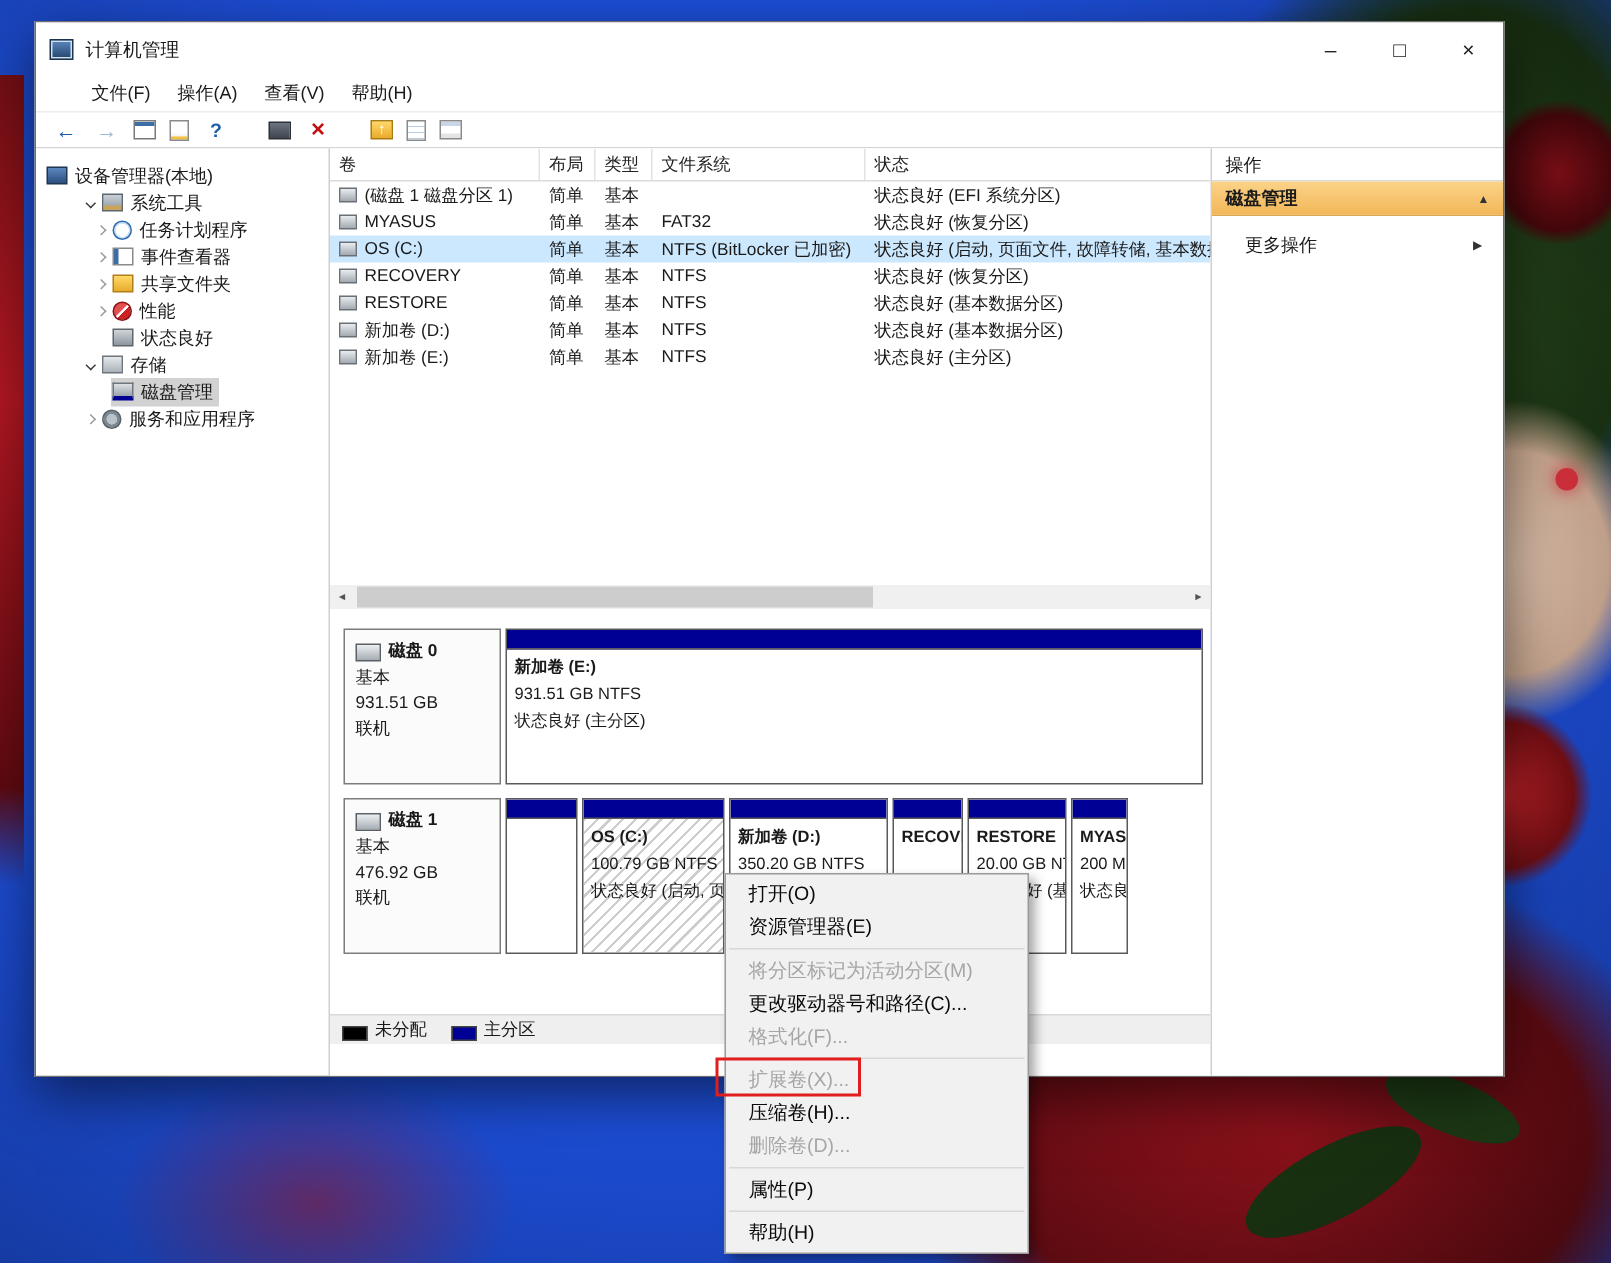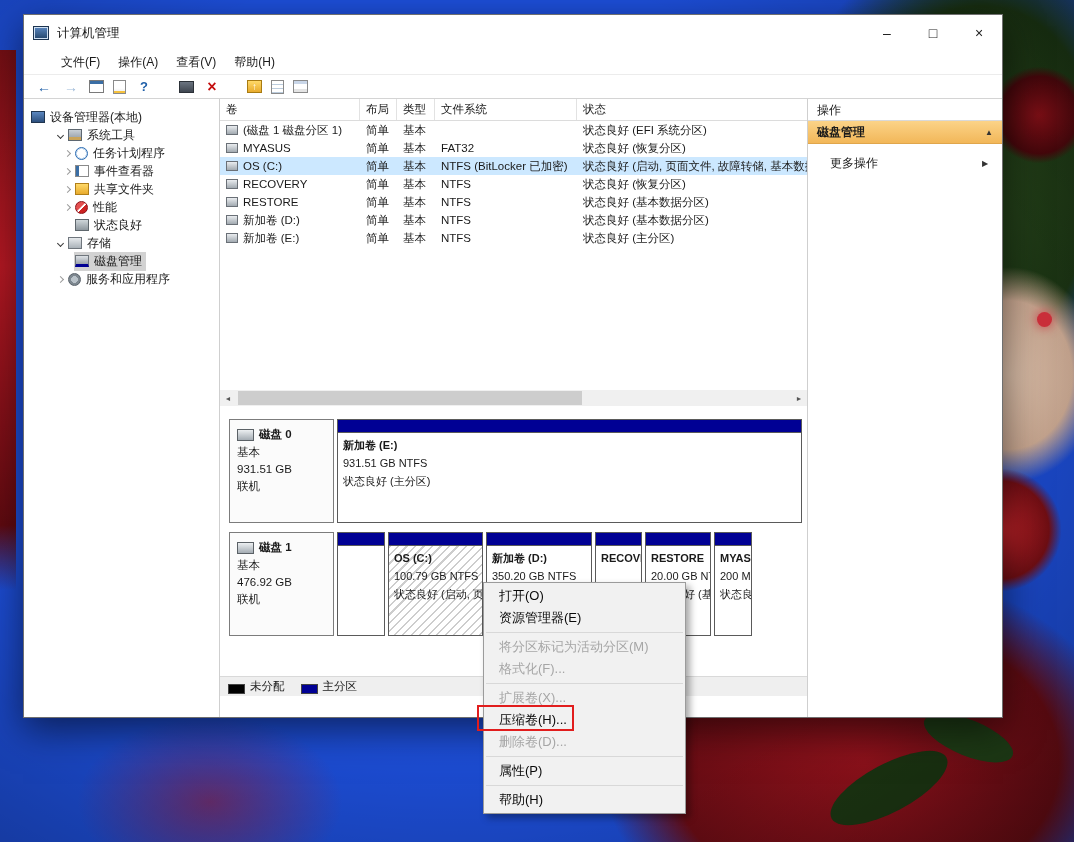--- a/index.html
+++ b/index.html
@@ -460,20 +460,21 @@
       </div>
 
     </div>
   </div>
 
   <div class="context-menu">
     <div class="cm-item">打开(O)</div>
     <div class="cm-item">资源管理器(E)</div>
     <div class="cm-sep"></div>
     <div class="cm-item disabled">将分区标记为活动分区(M)</div>
+    <div class="cm-item">更改驱动器号和路径(C)...</div>
     <div class="cm-item disabled">格式化(F)...</div>
     <div class="cm-sep"></div>
     <div class="cm-item disabled">扩展卷(X)...</div>
     <div class="cm-item">压缩卷(H)...</div>
     <div class="cm-item disabled">删除卷(D)...</div>
     <div class="cm-sep"></div>
     <div class="cm-item">属性(P)</div>
     <div class="cm-sep"></div>
     <div class="cm-item">帮助(H)</div>
   </div>

